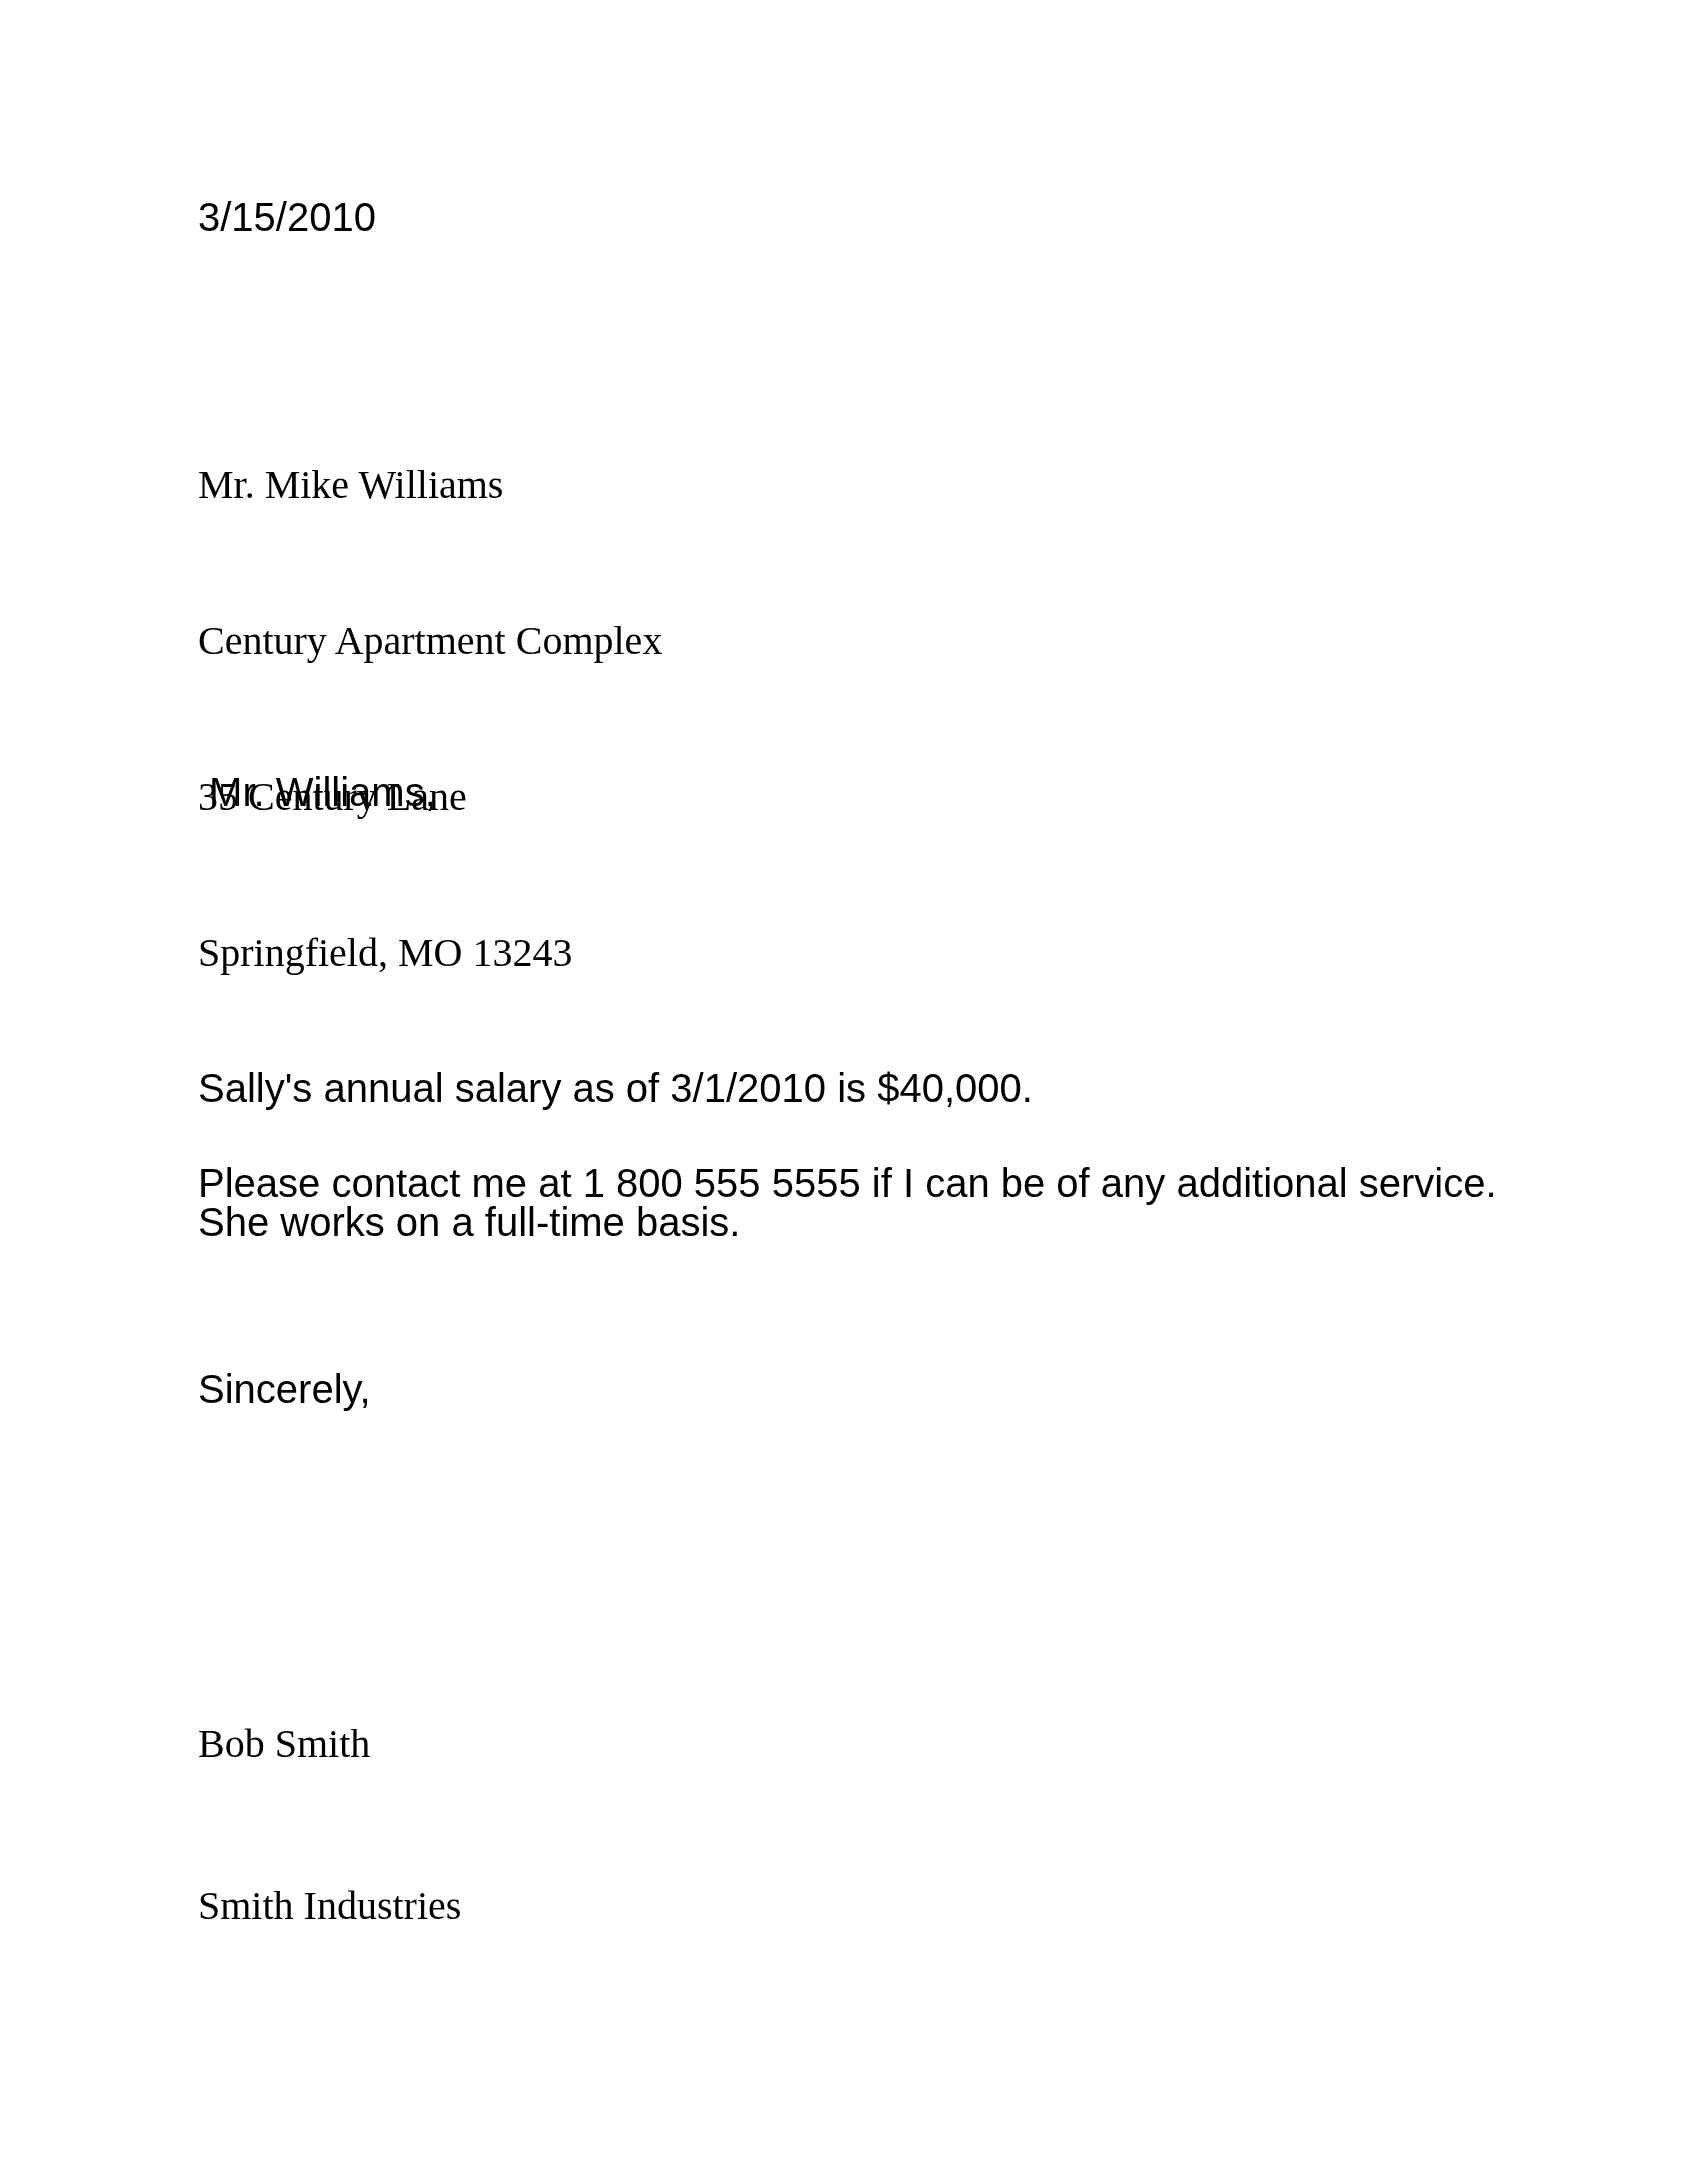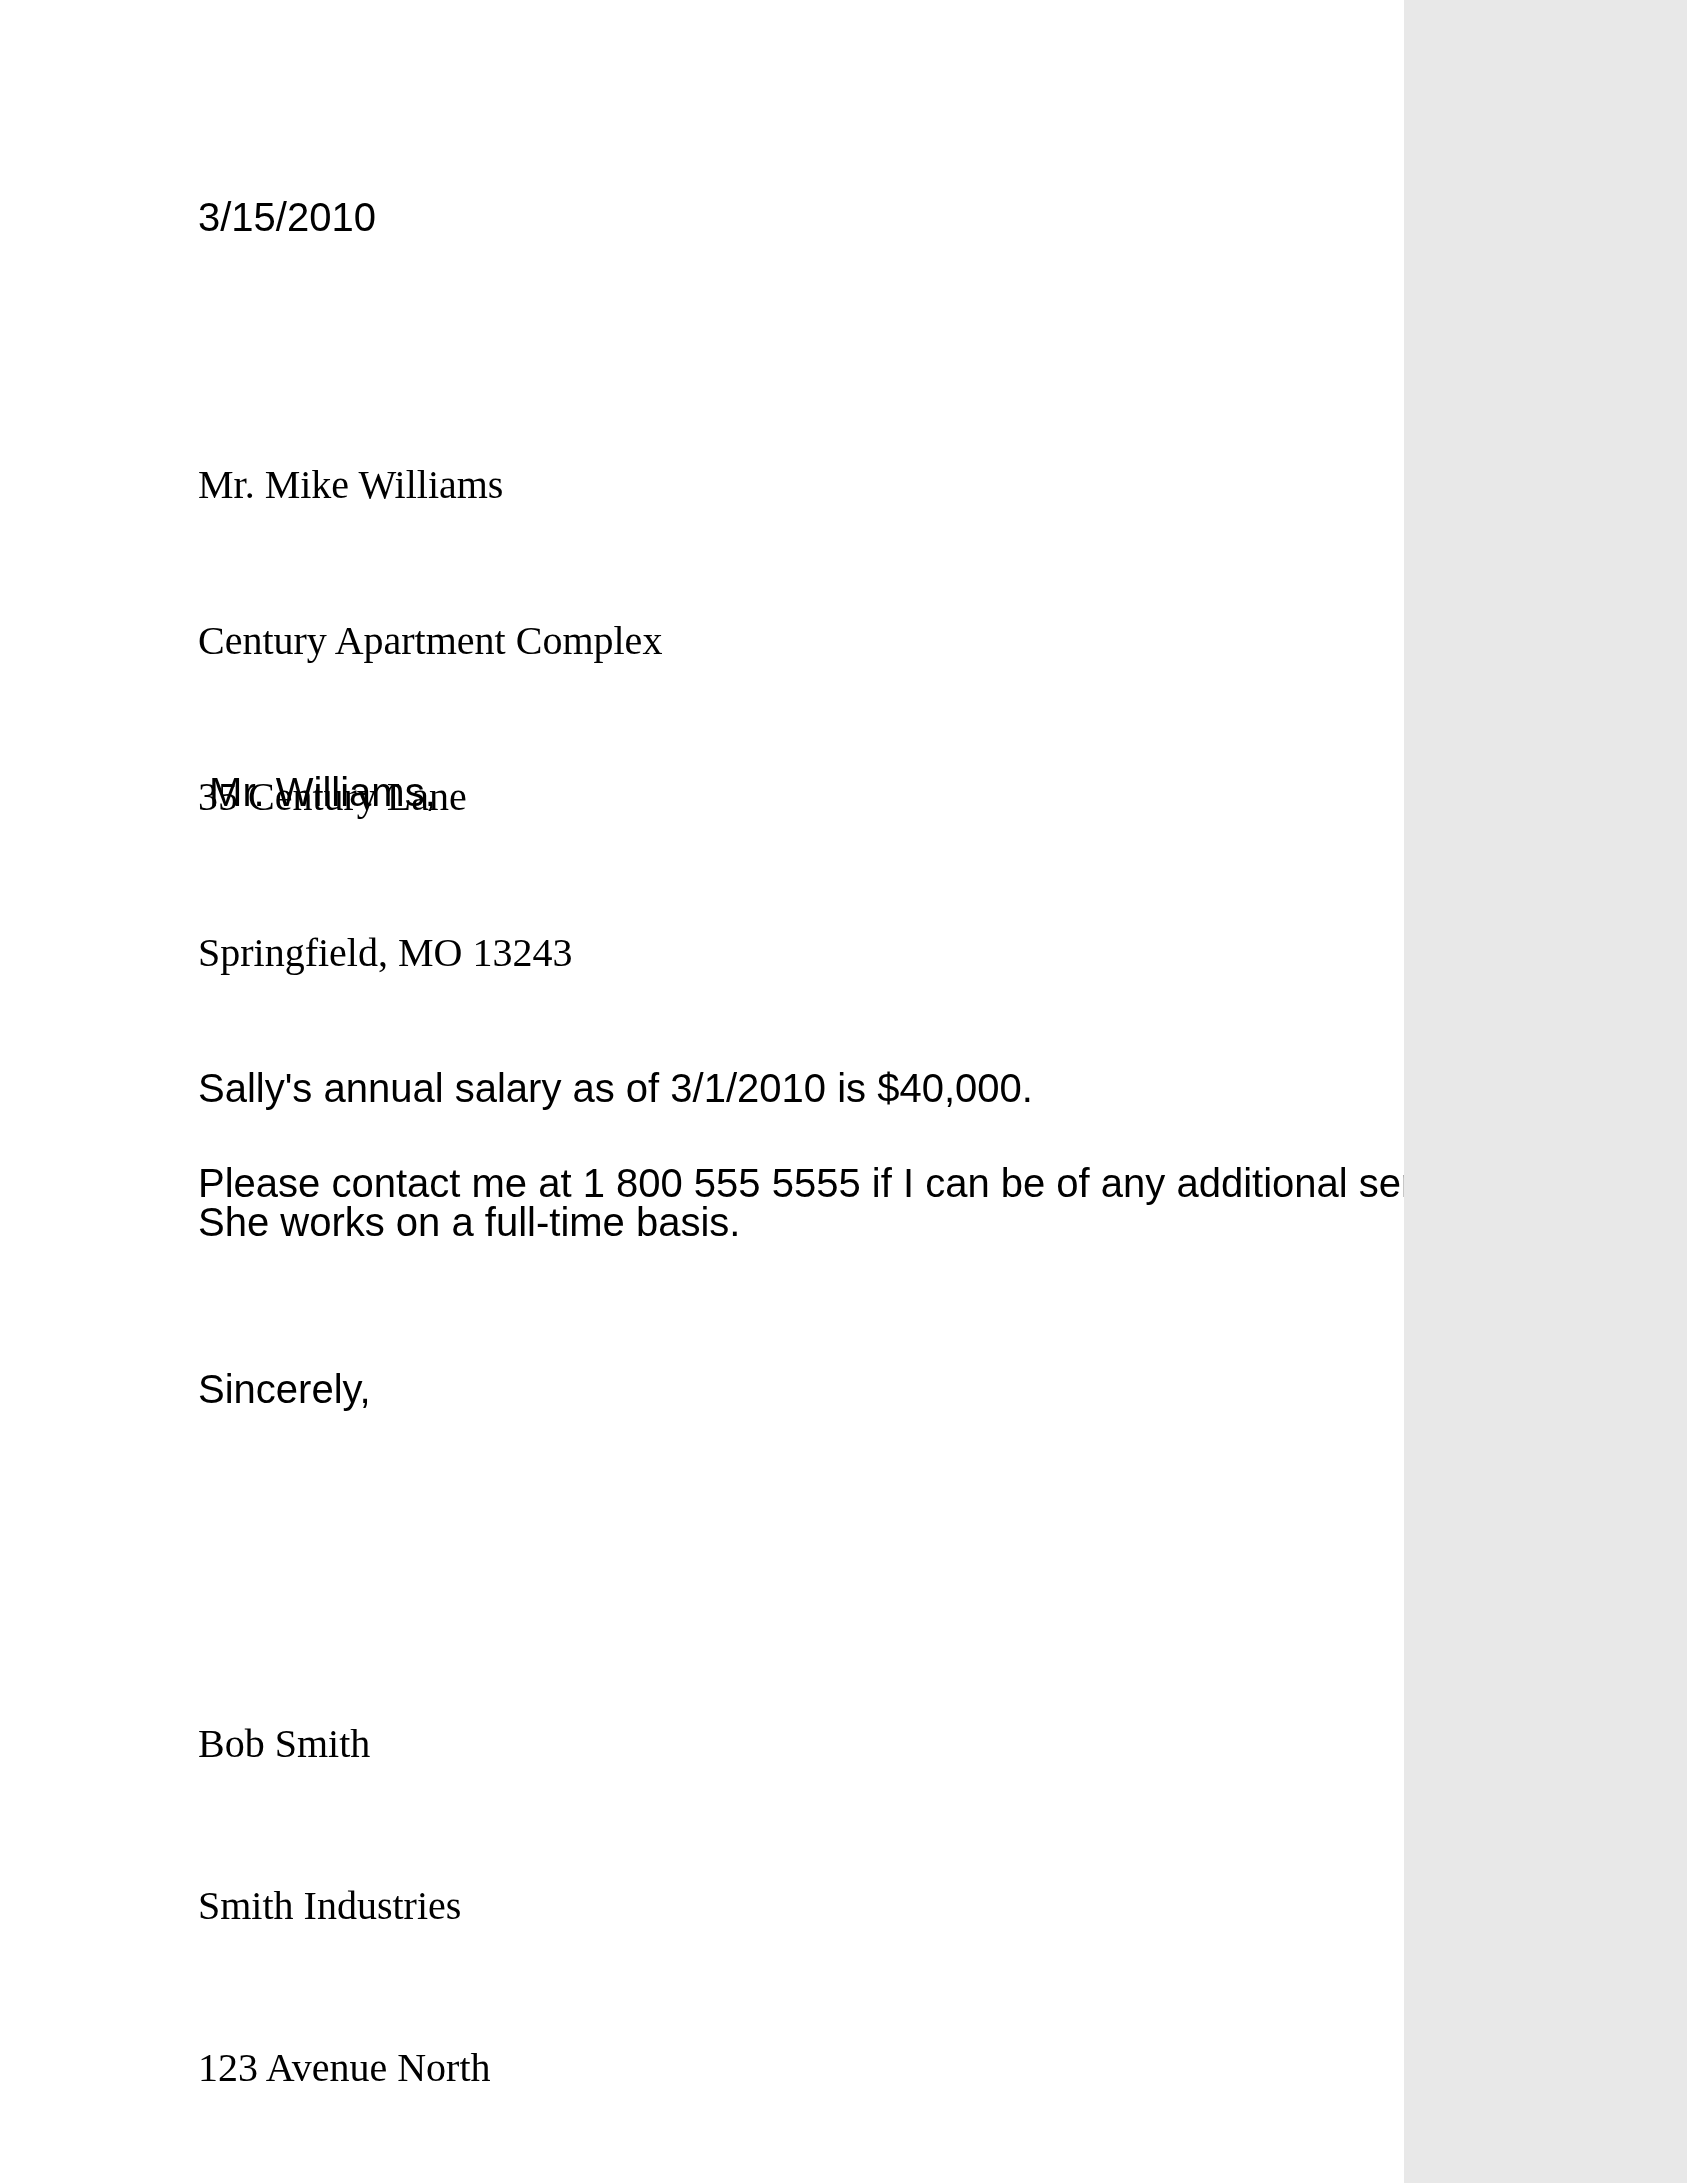--- a/index.html
+++ b/index.html
@@ -2,21 +2,21 @@
 <html style="font-size:14px"><head>
 <meta charset="utf-8">
 <style>
   html, body {
     margin: 0;
     padding: 0;
     background: #e8e8e8;
   }
   .page {
     position: relative;
-    width: 1404px;
+    width: 1687px;
     height: 2184px;
     background: #ffffff;
     overflow: hidden;
     font-family: "Liberation Sans", sans-serif;
     color: #000000;
     font-size: 40px;
     line-height: 52px;
   }
   .block {
     position: absolute;
@@ -57,18 +57,17 @@
 
   <div class="block para3-block">She works on a full-time basis.</div>
 
   <div class="block para4-block">Please contact me at 1 800 555 5555 if I can be of any additional service.</div>
 
   <div class="block closing-block">Sincerely,</div>
 
   <div class="block signature-block">
     <div class="line">Bob Smith</div>
     <div class="line">Smith Industries</div>
-    <div class="line">123 Avenue North</div>
     
   </div>
 
 </div>
 
 
 </body></html>

